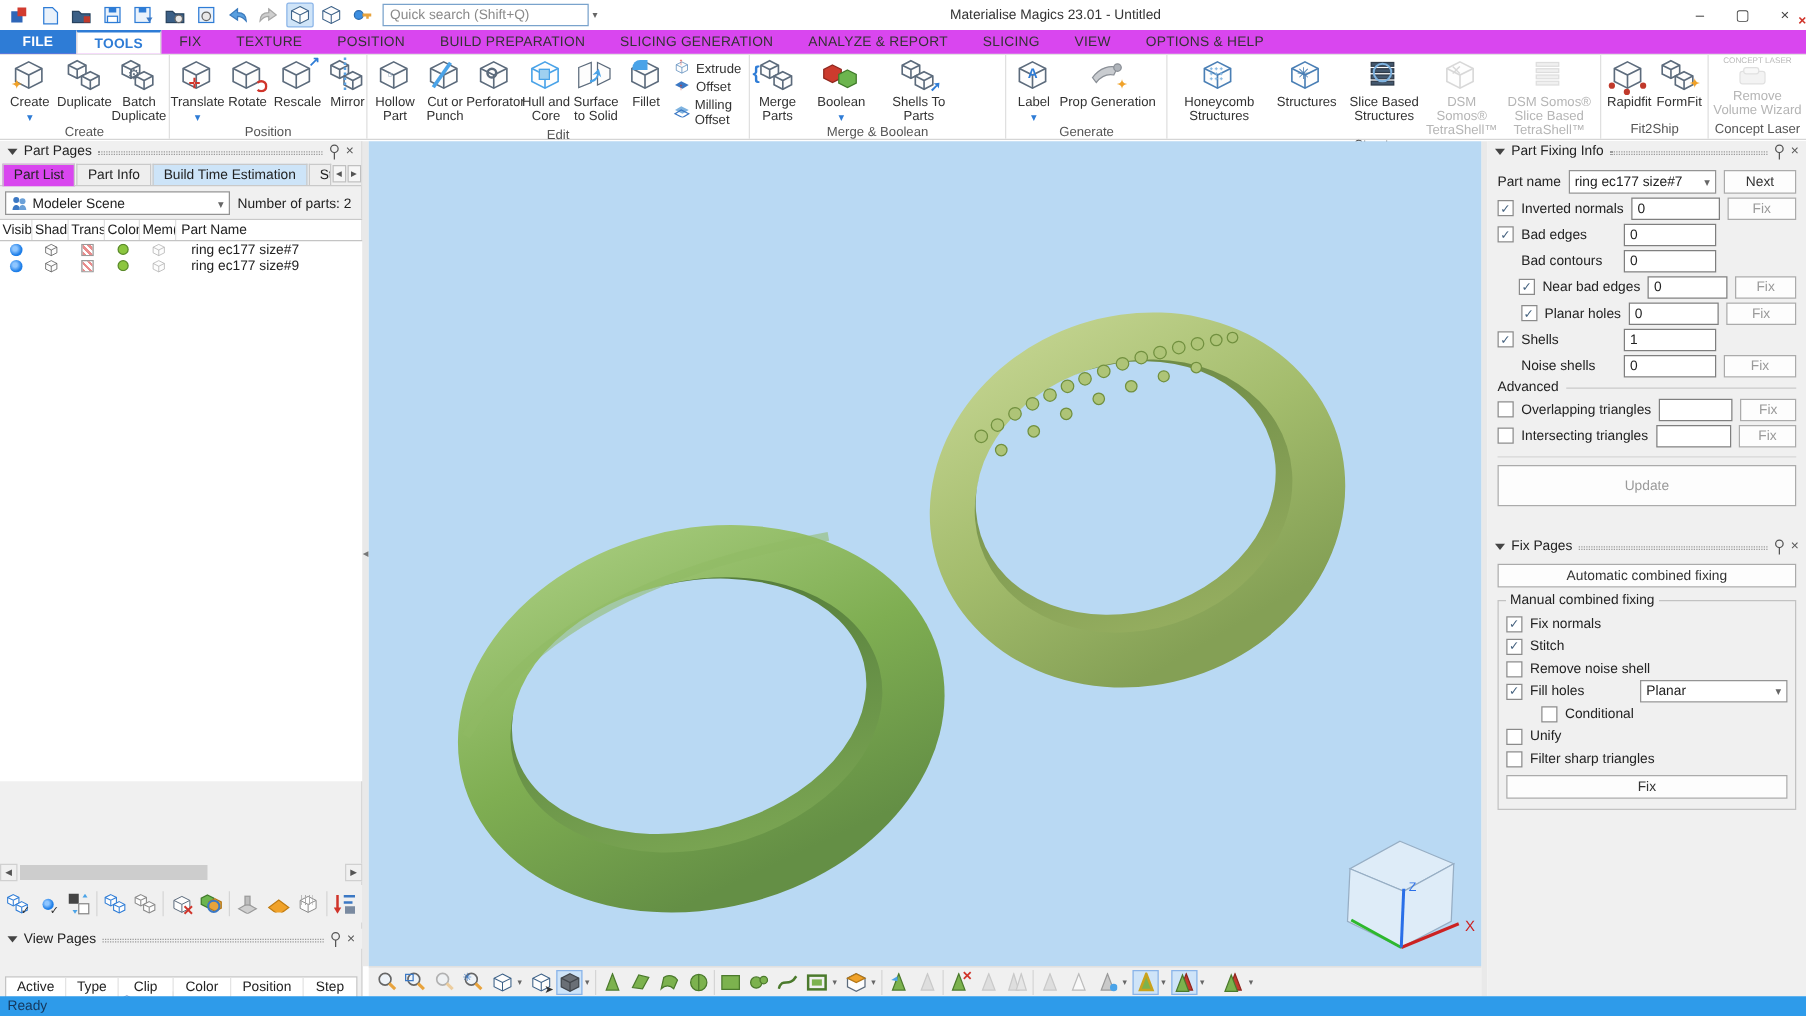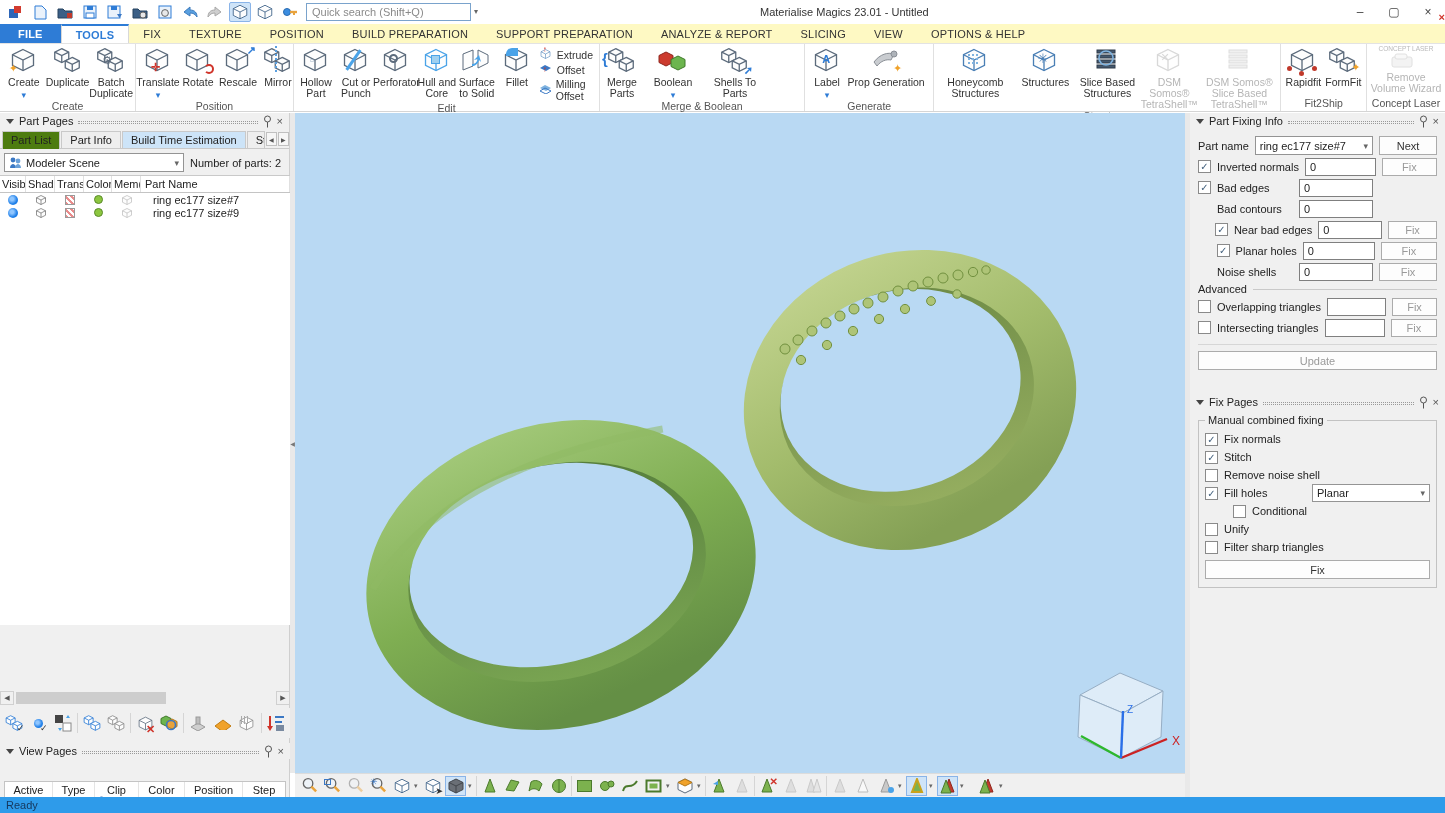--- a/index.html
+++ b/index.html
@@ -10,21 +10,21 @@
   .qat{display:flex;align-items:center;gap:3px}
   .qi{width:22px;height:20px;display:flex;align-items:center;justify-content:center;border-radius:2px}
   .qi.pressed{background:#cfe4f8;border:1px solid #8ab4e8}
   .qi svg{display:block}
   #searchbox{width:165px;height:18px;border:1px solid #7aa3cc;font-size:11px;padding:0 5px;color:#333;margin-left:2px}
   #searchbox::placeholder{color:#8a8a8a}
   #title-text{position:absolute;left:760px;top:0;height:24px;display:flex;align-items:center;font-size:11px;color:#333}
   .wctrls{position:absolute;right:0;top:0;height:24px;display:flex}
   .wc{width:34px;height:24px;display:flex;align-items:center;justify-content:center;color:#444;font-size:12px}
   
-  #tabsbar{position:absolute;left:0;top:24px;width:1445px;height:20px;background:#fef9c3;display:flex;border-bottom:1px solid #e3e3e3}
+  #tabsbar{position:absolute;left:0;top:24px;width:1445px;height:20px;background:#d946ef;display:flex;border-bottom:1px solid #e3e3e3}
   .mtab{padding:0 14px;display:flex;align-items:center;font-size:11px;color:#333;letter-spacing:.2px}
   .mtab.file{background:#2e7cd6;color:#fff;font-weight:bold;padding:0 18px}
   .mtab.sel{color:#2e7cd6;font-weight:bold;border:1px solid #d8d8d8;border-bottom:none;border-top:2px solid #2e7cd6;background:#fff}
   
   #ribbon{position:absolute;left:0;top:44px;width:1445px;height:68px;background:#fff;border-bottom:1px solid #d5d5d5;display:flex}
   .rgroup{display:flex;flex-direction:column;border-right:1px solid #e0e0e0;padding:1px 2px 0 2px}
   .rbtns{flex:1;display:flex;align-items:flex-start}
   .rglabel{text-align:center;color:#555;font-size:10.5px;height:14px;line-height:13px}
   .rb{width:46px;min-width:40px;display:flex;flex-direction:column;align-items:center;padding-top:1px;cursor:default}
   .rb.wide{width:62px}.rb.xwide{width:78px}.rb.narrow{width:40px}
@@ -39,21 +39,21 @@
   .sb .si{width:14px;height:13px;position:relative;color:#5c6b7c}
   .claser{font-size:6.5px;color:#b9b9b9;text-align:center;line-height:6px;margin-bottom:1px}
   
   .phead{display:flex;align-items:center;gap:5px;height:16px;padding:0 6px;background:#f0f0f0}
   .tri-down{width:0;height:0;border-left:4px solid transparent;border-right:4px solid transparent;border-top:5px solid #444}
   .ptitle{font-size:11px;color:#222;white-space:nowrap}
   .lead{flex:1;height:3px;border-top:1px dotted #9a9a9a;border-bottom:1px dotted #9a9a9a;margin-top:2px}
   .hx{color:#555;font-size:11px;line-height:1}
   .tabrow{display:flex;align-items:flex-end;height:20px;background:#f0f0f0;padding-left:2px;border-bottom:1px solid #c9c9c9}
   .ptab{padding:2px 8px;border:1px solid #c9c9c9;border-bottom:none;background:#eee;margin-right:1px;white-space:nowrap}
-  .ptab.act{background:#4d7c0f;position:relative;top:1px;padding-bottom:3px}
+  .ptab.act{background:#d946ef;position:relative;top:1px;padding-bottom:3px}
   .ptab.hl{background:#cde4f8}
   .tscroll{margin-left:auto;display:flex;gap:1px;padding:0 2px 2px 0}
   .tsb{width:11px;height:14px;border:1px solid #c0c0c0;background:#f6f6f6;display:flex;align-items:center;justify-content:center;font-size:6px;color:#555}
   .btn{border:1px solid #ababab;background:#fdfdfd;color:#333;display:flex;align-items:center;justify-content:center;font-size:11px}
   .btn.dim{color:#9a9a9a}
   .vb{border:1px solid #7f7f7f;background:#fff;font-size:11px;padding:0 4px;display:flex;align-items:center}
   .cb{width:13px;height:13px;border:1px solid #8a8a8a;background:#fff;display:inline-flex;align-items:center;justify-content:center;font-size:10px;color:#44617e;flex:none}
   .cb.on::after{content:"✓"}
   .combo{border:1px solid #949494;background:#fff;display:flex;align-items:center;padding:0 4px;gap:4px}
   .combo .car{margin-left:auto;color:#666;font-size:9px}
@@ -220,21 +220,21 @@
   </div>
 </div>
 
 <div id="tabsbar">
   <span class="mtab file">FILE</span>
   <span class="mtab sel">TOOLS</span>
   <span class="mtab">FIX</span>
   <span class="mtab">TEXTURE</span>
   <span class="mtab">POSITION</span>
   <span class="mtab">BUILD PREPARATION</span>
-  <span class="mtab">SUPPORT PREPARATION</span>
+  <span class="mtab">SLICING GENERATION</span>
   <span class="mtab">ANALYZE &amp; REPORT</span>
   <span class="mtab">SLICING</span>
   <span class="mtab">VIEW</span>
   <span class="mtab">OPTIONS &amp; HELP</span>
 </div>
 
 <div id="ribbon">
   <div class="rgroup" style="width:136px">
     <div class="rbtns">
       <div class="rb">
@@ -1057,20 +1057,25 @@
     <span class="btn dim fixbtn" style="margin-left:0">Fix</span>
   </div>
   <div class="frow">
     <span style="width:13px"></span>
     <span class="cb on"></span>
     <span class="flabel">Planar holes</span>
     <span class="vb fval" style="margin-left:auto">0</span>
     <span class="btn dim fixbtn" style="margin-left:0">Fix</span>
   </div>
   <div class="frow">
+    <span class="cb on"></span>
+    <span class="flabel">Shells</span>
+    <span class="vb fval" style="margin-left:auto;margin-right:64px">1</span>
+  </div>
+  <div class="frow">
     <span style="width:13px"></span>
     <span class="flabel">Noise shells</span>
     <span class="vb fval" style="margin-left:auto">0</span>
     <span class="btn dim fixbtn" style="margin-left:0">Fix</span>
   </div>
 
   <div class="advline">
     <span>Advanced</span>
       <span class="ln"></span>
   </div>
@@ -1082,31 +1087,34 @@
   </div>
   <div class="frow">
     <span class="cb"></span>
     <span class="flabel">Intersecting triangles</span>
     <span class="vb fval" style="margin-left:auto"></span>
     <span class="btn dim fixbtn" style="margin-left:0">Fix</span>
   </div>
 
   <div style="border-top:1px solid #d6d6d6;margin:6px 8px 0 8px"></div>
   <div style="padding:6px 8px 0 8px">
-    <span class="btn dim" style="height:19px">Update</span>
+    <span class="btn dim" style="height:33px">Update</span>
   </div>
 
   <div class="phead" style="margin-top:24px">
     <span class="tri-down"></span>
     <span class="ptitle">Fix Pages</span>
     <span class="lead"></span>
     <svg class="icon" width="9" height="13">
         <use href="#pin"></use>
       </svg>
     <span class="hx">×</span>
+  </div>
+  <div style="padding:6px 8px 0 8px">
+    <span class="btn" style="height:19px">Automatic combined fixing</span>
   </div>
   <fieldset>
     <legend>Manual combined fixing</legend>
     <div class="opt">
       <span class="cb on"></span>
       <span>Fix normals</span>
     </div>
     <div class="opt">
       <span class="cb on"></span>
       <span>Stitch</span>

